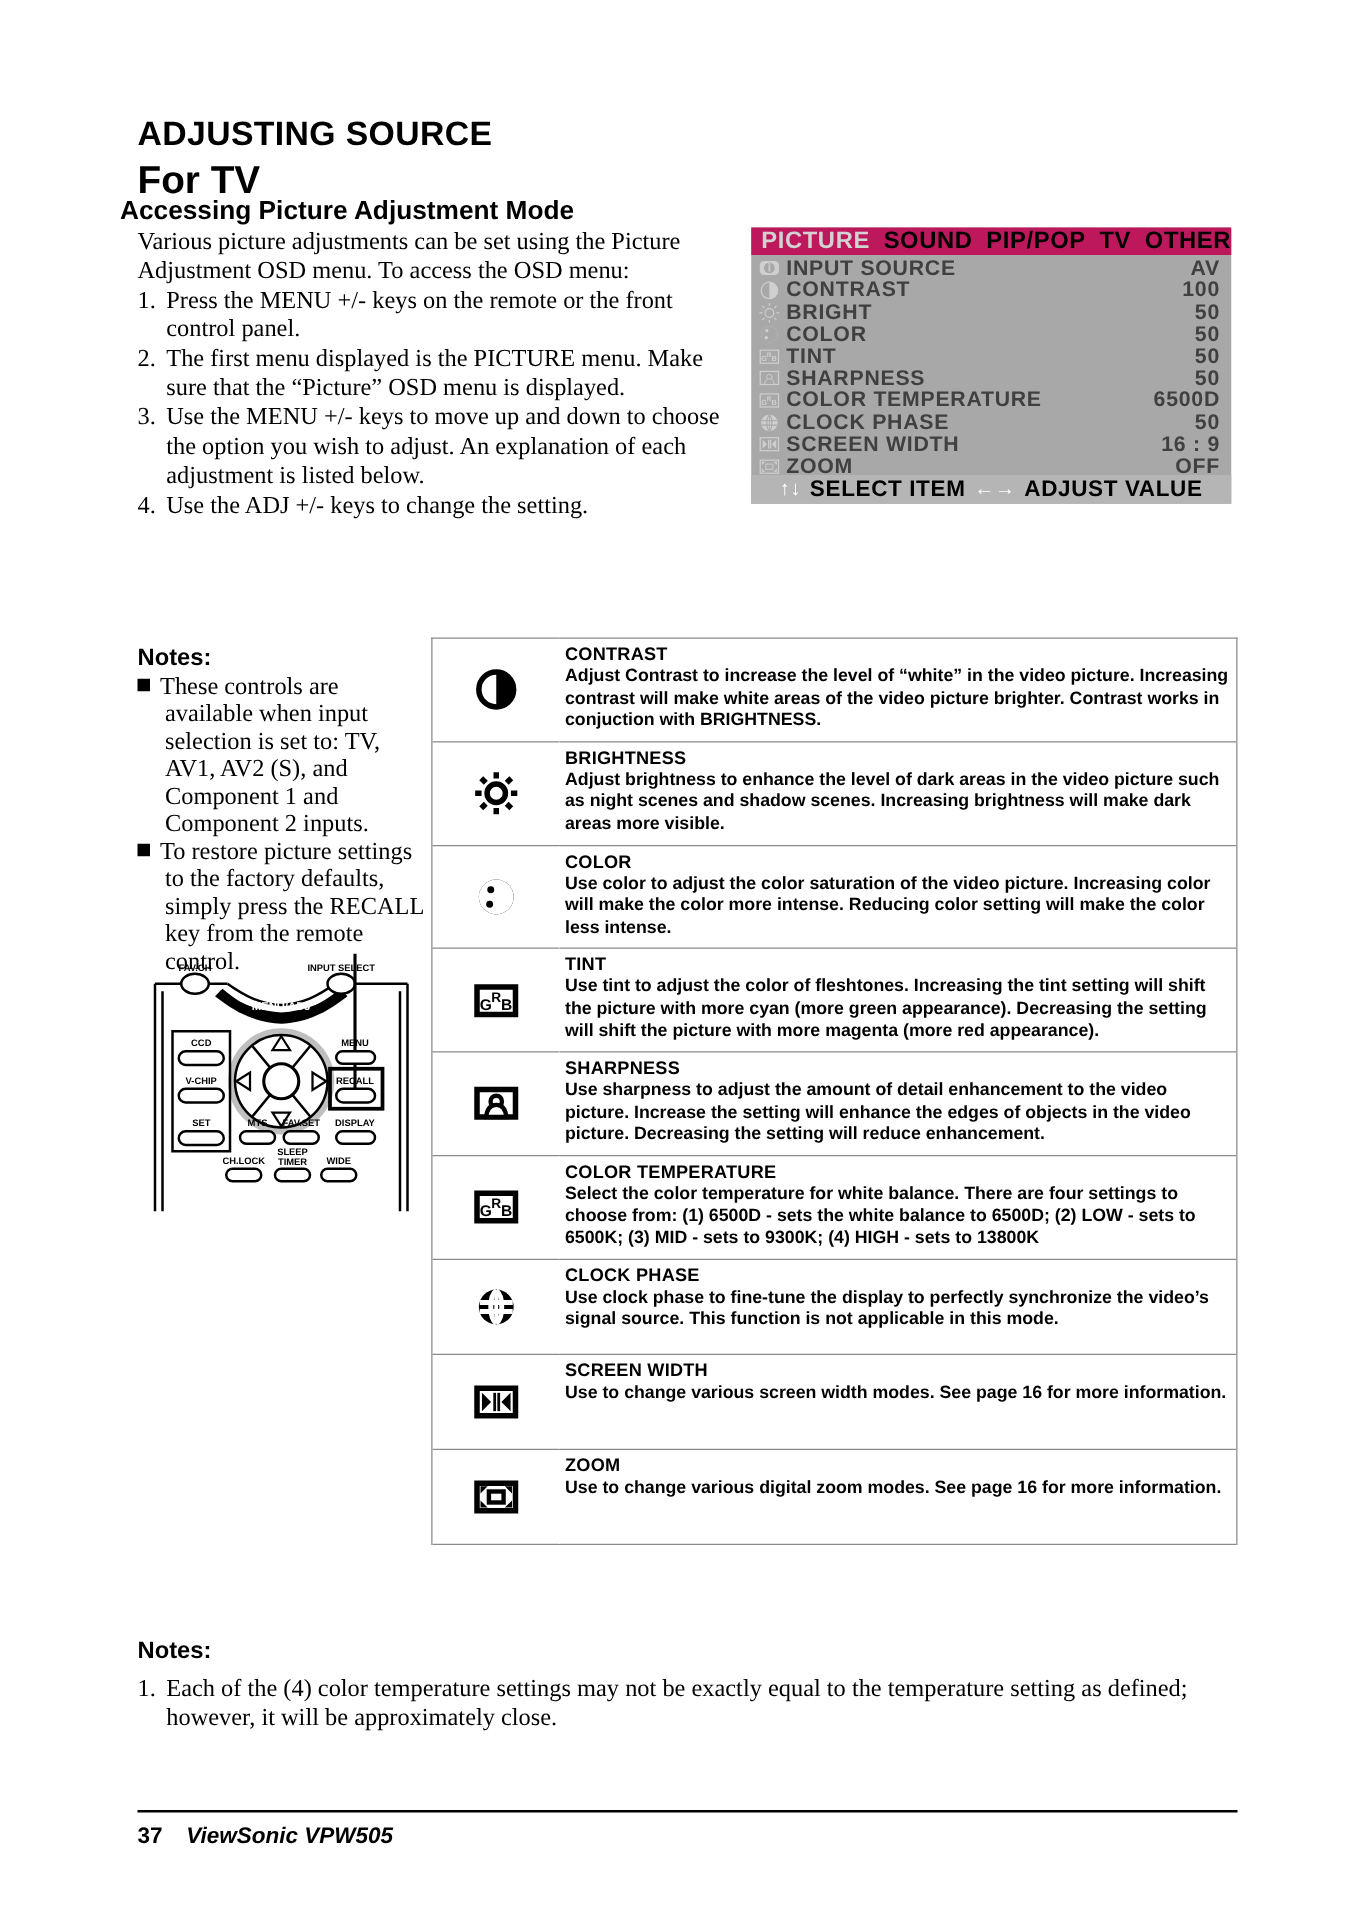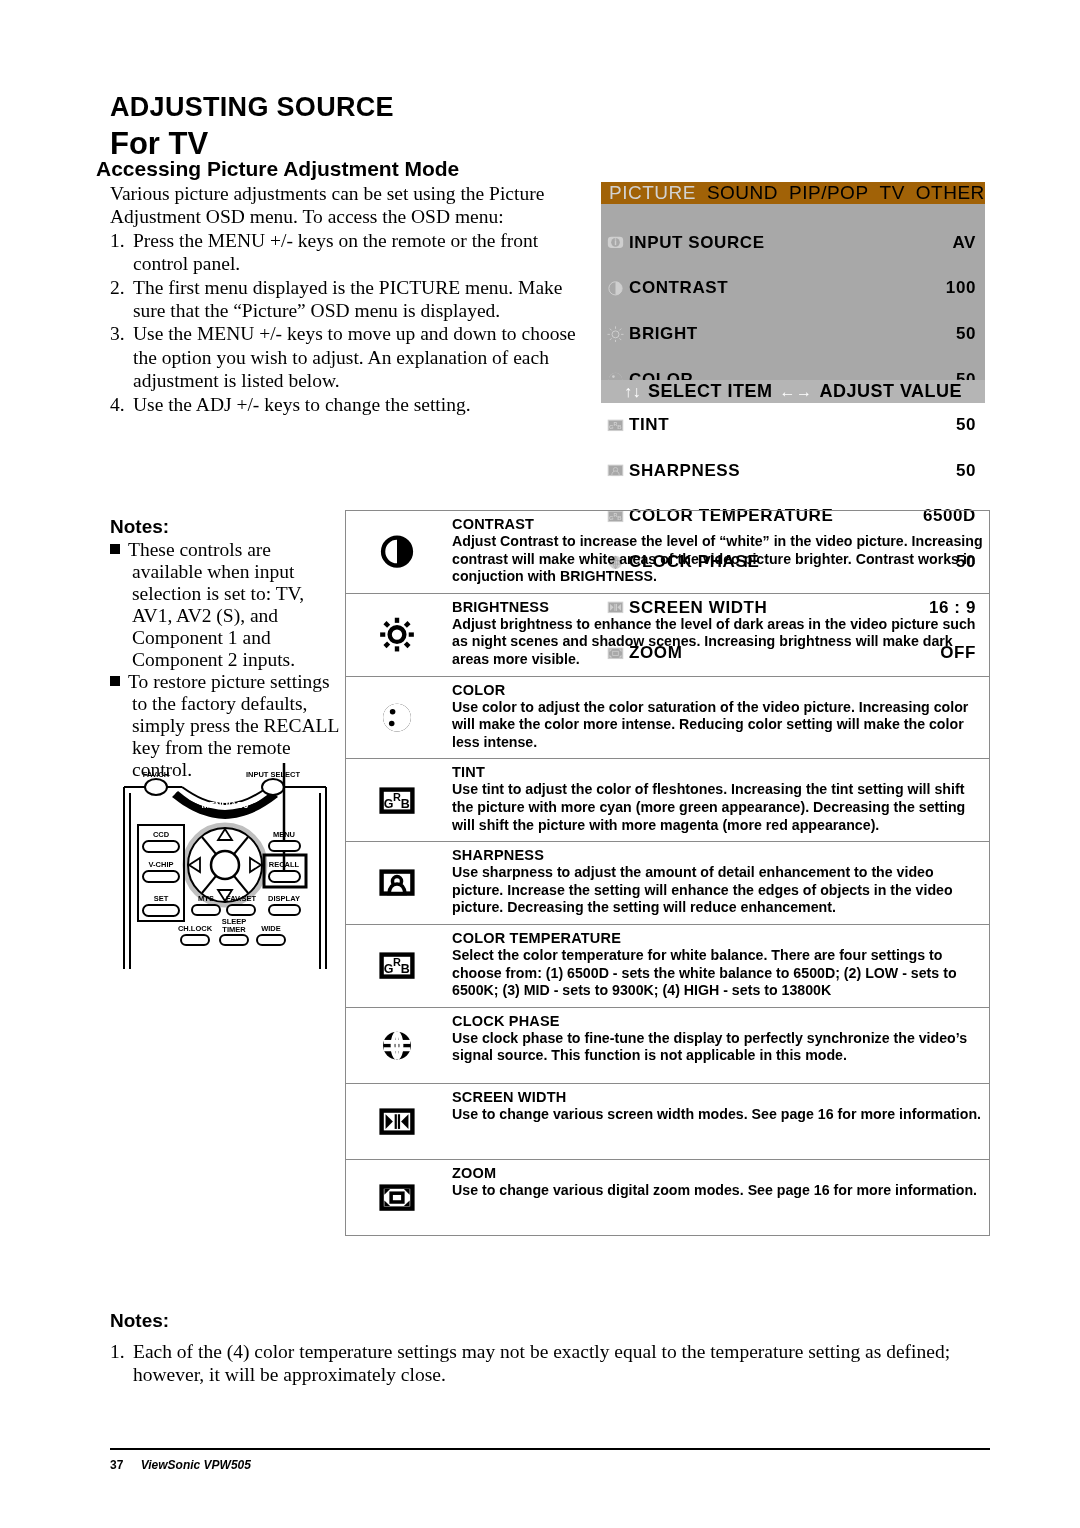--- a/index.html
+++ b/index.html
@@ -43,33 +43,32 @@
   #intro li .num{display:inline-block;width:23px;text-indent:0;}
 
   
   #osd{
     position:absolute;left:601px;top:182px;width:384px;height:221px;
     background:#a8a8a8;
     font-family:"Liberation Sans", sans-serif;
     box-sizing:border-box;
   }
   #osd-tabs{
-    height:22px;background:#a16207;
+    height:22px;background:#be185d;
     display:flex;align-items:flex-start;gap:11px;
     padding-left:8px;
-    font-weight:normal;font-size:19px;letter-spacing:.5px;
+    font-weight:bold;font-size:19px;letter-spacing:.5px;
   }
   #osd-tabs .tab{color:#000;}
   #osd-tabs .tab.inactive{color:#d2d2d2;}
   #osd-rows{padding:2px 0 0 0;}
   .osd-row{
     display:flex;align-items:center;height:17.6px;
     font-weight:bold;font-size:17px;letter-spacing:.6px;
-    color:#000000;
-    margin-top:28px;
+    color:#404040;
   }
   .osd-row .icon{
     width:28px;flex:0 0 28px;display:flex;align-items:center;justify-content:center;
   }
   .osd-row .lbl{flex:1 1 auto;}
   .osd-row .val{padding-right:9px;text-align:center;white-space:nowrap;}
   #osd-footer{
     position:absolute;left:0;bottom:0;width:100%;height:23px;
     background:#b5b5b5;
     display:flex;align-items:center;justify-content:center;gap:7px;
@@ -130,21 +129,21 @@
   }
   #notes-bottom .item{padding-left:23px;text-indent:-23px;}
 
   
   #footer-rule{
     position:absolute;left:110px;top:1448px;width:880px;height:2px;background:#000;
   }
   #footer{
     position:absolute;left:110px;top:1458px;width:880px;
     font-family:"Liberation Sans", sans-serif;
-    font-weight:bold;font-style:italic;font-size:12px;
+    font-weight:bold;font-style:italic;font-size:18px;
   }
   #footer .pg{font-style:normal;margin-right:14px;}
 </style>
 </head>
 <body>
 
 <div class="page">
 
   <div id="title-main">ADJUSTING SOURCE</div>
   <div id="title-sub">For TV</div>

